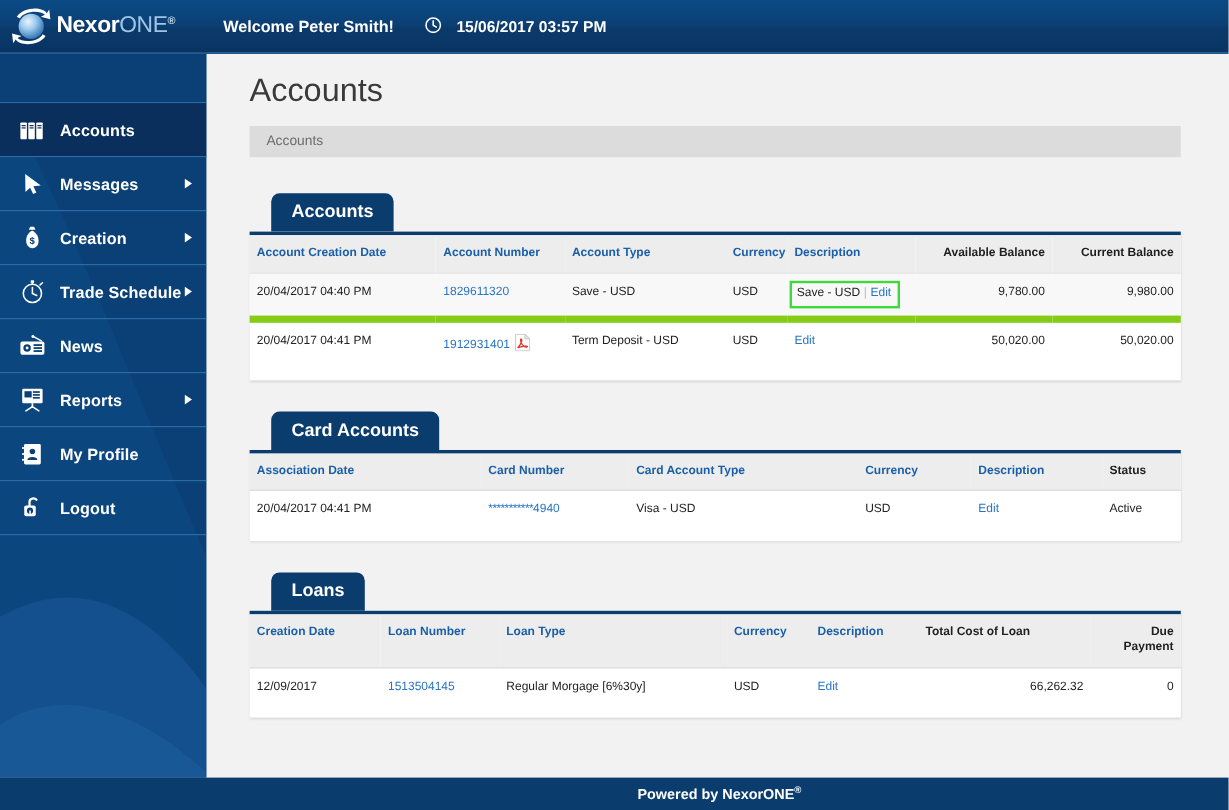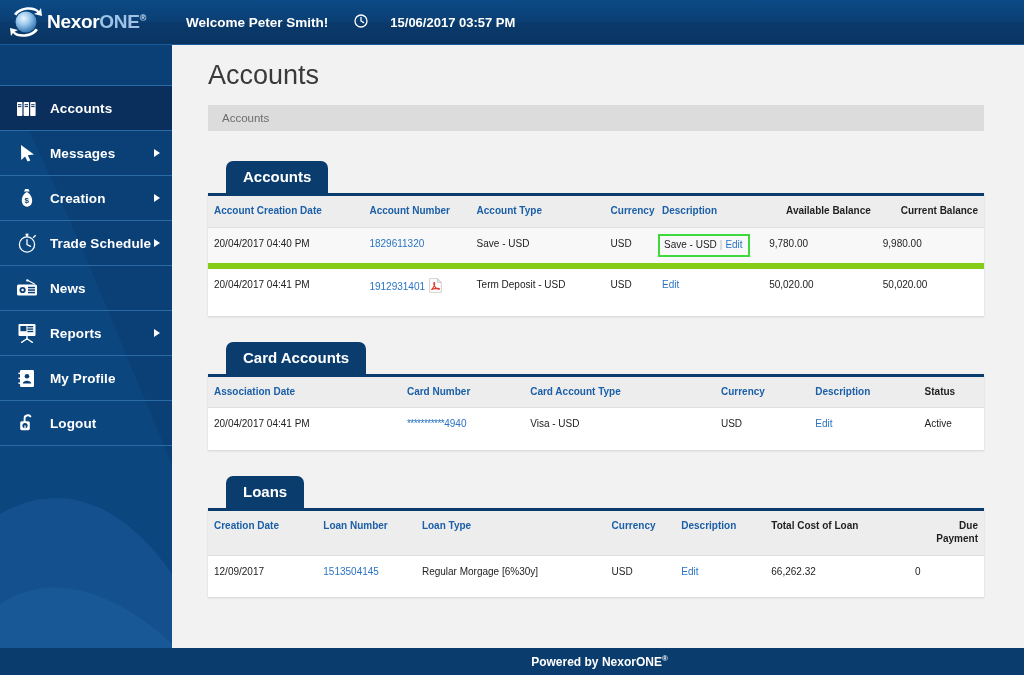--- a/index.html
+++ b/index.html
@@ -33,31 +33,31 @@
     position: relative;
   }
   .logo-mark {
     position: relative; width: 38px; height: 34px; flex: none;
   }
   .logo-text {
     font-size: 19px; font-weight: bold; letter-spacing: -0.3px;
     margin-left: 1px; white-space: nowrap;
   }
   .logo-text .nexor { color: #ffffff; }
-  .logo-text .one { color: #9fc3e6; font-weight: bold; }
+  .logo-text .one { color: #9fc3e6; font-weight: normal; }
   .logo-text .reg { color: #cfe0f0; font-size: 9px; vertical-align: super; }
 
   .welcome {
     color: #ffffff; font-size: 13.5px; font-weight: bold;
     white-space: nowrap;
   }
   .welcome .plain { font-weight: bold; }
   .datetime {
     color: #ffffff; font-size: 13px; font-weight: bold;
-    margin-left: 26px; display: flex; align-items: center; gap: 22px;
+    margin-left: 26px; display: flex; align-items: center; gap: 12px;
     white-space: nowrap;
   }
   .clock-icon { display: block; }
 
   
   .sidebar {
     position: absolute; left: 0; top: 44px;
     width: 172px; height: 604px;
     background: #0b4076;
     overflow: hidden;
@@ -160,21 +160,21 @@
   table.data thead th.right { text-align: right; }
   table.data tbody td {
     padding: 9px 6px;
     color: #222222;
     vertical-align: top;
     line-height: 1.35;
     border-bottom: 6px solid #84cc16;
   }
   table.data tbody tr:last-child td { border-bottom: none; }
   table.data tbody tr.alt td { background: #f8f8f8; }
-  td.right, th.right { text-align: left; }
+  td.right, th.right { text-align: right; }
   a.lnk { color: #2a74c4; text-decoration: none; cursor: pointer; }
   .sep { color: #b9b9b9; padding: 0 3px; }
   .pdf-icon { display: inline-block; vertical-align: -3px; margin-left: 4px; }
   .mask { letter-spacing: -0.5px; }
 
   .hl-box {
     display: inline-block;
     border: 2px solid #3dd93d;
     padding: 2px 5px 3px 4px;
     margin: -3px -4px;

